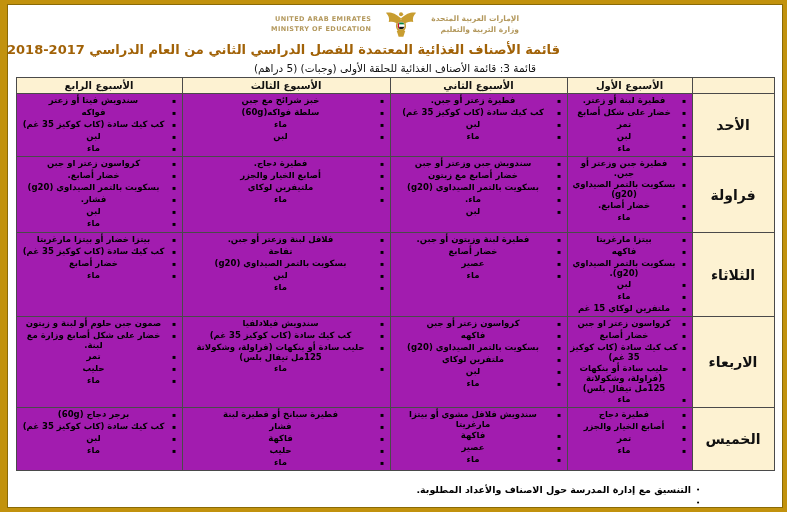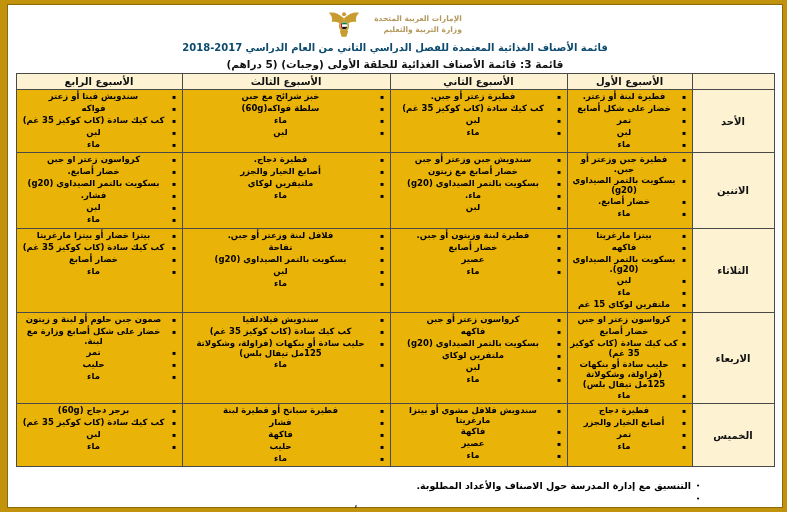--- a/index.html
+++ b/index.html
@@ -8,43 +8,47 @@
     border:4px solid #c2920d;border-left-width:7px;
     box-shadow:inset 0 0 0 1px #8a6a06;
     font-family:"DejaVu Sans","Liberation Sans",sans-serif;
     overflow:hidden;position:relative;
   }
   
   .logo-row{display:flex;justify-content:center;align-items:center;gap:14px;margin-top:5px;height:30px;}
   .org-en{font-size:6.5px;font-weight:700;color:#b3985c;text-align:right;line-height:1.6;letter-spacing:.4px;}
   .org-ar{font-size:7.5px;font-weight:700;color:#b3985c;direction:rtl;line-height:1.5;}
   .emblem{width:32px;height:30px;flex:0 0 auto;}
-  .doc-title{direction:rtl;text-align:center;font-size:10px;font-weight:700;color:#0c4a6e;margin-top:3px;}
-  .doc-subtitle{direction:rtl;text-align:center;font-size:10.5px;font-weight:700;color:#111;margin-top:5px;margin-bottom:3px;}
+  .doc-title{direction:rtl;text-align:left;font-size:13px;font-weight:700;color:#a16207;margin-top:3px;}
+  .doc-subtitle{direction:rtl;text-align:center;font-size:10.5px;font-weight:400;color:#111;margin-top:5px;margin-bottom:3px;}
   
   table.menu{border-collapse:collapse;table-layout:fixed;width:758px;margin:0 auto;direction:rtl;}
   table.menu th,table.menu td{border:1px solid #4a4a4a;padding:1px 2px;box-sizing:border-box;}
   table.menu th{background:#fdf2d2;font-size:10px;font-weight:700;color:#111;height:16px;text-align:center;}
-  td.day{background:#fdf2d2;font-size:10px;font-weight:700;text-align:center;vertical-align:middle;color:#111;}
-  td.menu-cell{vertical-align:top;background:#eab308;padding:2px 3px;}
+  td.day{background:#fdf2d2;font-size:14px;font-weight:700;text-align:center;vertical-align:middle;color:#111;}
+  td.menu-cell{vertical-align:top;background:#a21caf;padding:2px 3px;}
   .item{display:flex;direction:rtl;margin:0 0 1px 0;}
   .blt{flex:0 0 11px;font-size:6px;line-height:11px;text-align:center;color:#000;}
   .txt{flex:1;text-align:center;font-size:8.5px;font-weight:700;color:#000;line-height:1.18;}
   
   .notes{direction:rtl;margin:13px 78px 0 30px;}
   .note{display:flex;direction:rtl;margin-bottom:1px;}
   .note .blt{flex:0 0 14px;font-size:7px;line-height:12px;}
   .note .ntxt{font-size:9.5px;font-weight:700;color:#000;line-height:1.25;text-align:center;}
 </style>
 </head>
 <body>
 
 <div class="page">
 
   <div class="logo-row">
+    <div class="org-en">
+      <div>UNITED ARAB EMIRATES</div>
+      <div>MINISTRY OF EDUCATION</div>
+    </div>
     <svg class="emblem" viewBox="0 0 34 30" xmlns="http://www.w3.org/2000/svg">
       <g fill="#c89d30">
         <circle cx="17" cy="4.6" r="2.1"></circle>
         <path d="M17 3.6 L20.2 4.6 L17 5.8 Z"></path>
         <path d="M17 9 C11 3 5 2 1 3 C4 6 5 9 4 13 C8 12 12 13 15.5 16.5 Z"></path>
         <path d="M17 9 C23 3 29 2 33 3 C30 6 29 9 30 13 C26 12 22 13 18.5 16.5 Z"></path>
         <ellipse cx="17" cy="17" rx="5.4" ry="6.4"></ellipse>
         <path d="M12.5 22.5 L21.5 22.5 L19.5 28.5 L14.5 28.5 Z"></path>
       </g>
       <circle cx="17" cy="16.8" r="4.1" fill="#ffffff" stroke="#a8862a" stroke-width="0.6"></circle>
@@ -164,21 +168,21 @@
               <span class="blt">▪</span>
               <span class="txt">لبن</span>
             </div>
             <div class="item">
               <span class="blt">▪</span>
               <span class="txt">ماء</span>
             </div>
           </td>
         </tr>
         <tr style="height: 76px;">
-          <td class="day">الاثنين</td>
+          <td class="day">فراولة</td>
           <td class="menu-cell">
             <div class="item">
               <span class="blt">▪</span>
               <span class="txt">فطيرة جبن وزعتر أو جبن.</span>
             </div>
             <div class="item">
               <span class="blt">▪</span>
               <span class="txt">بسكويت بالتمر الصيداوي (g20)</span>
             </div>
             <div class="item">

